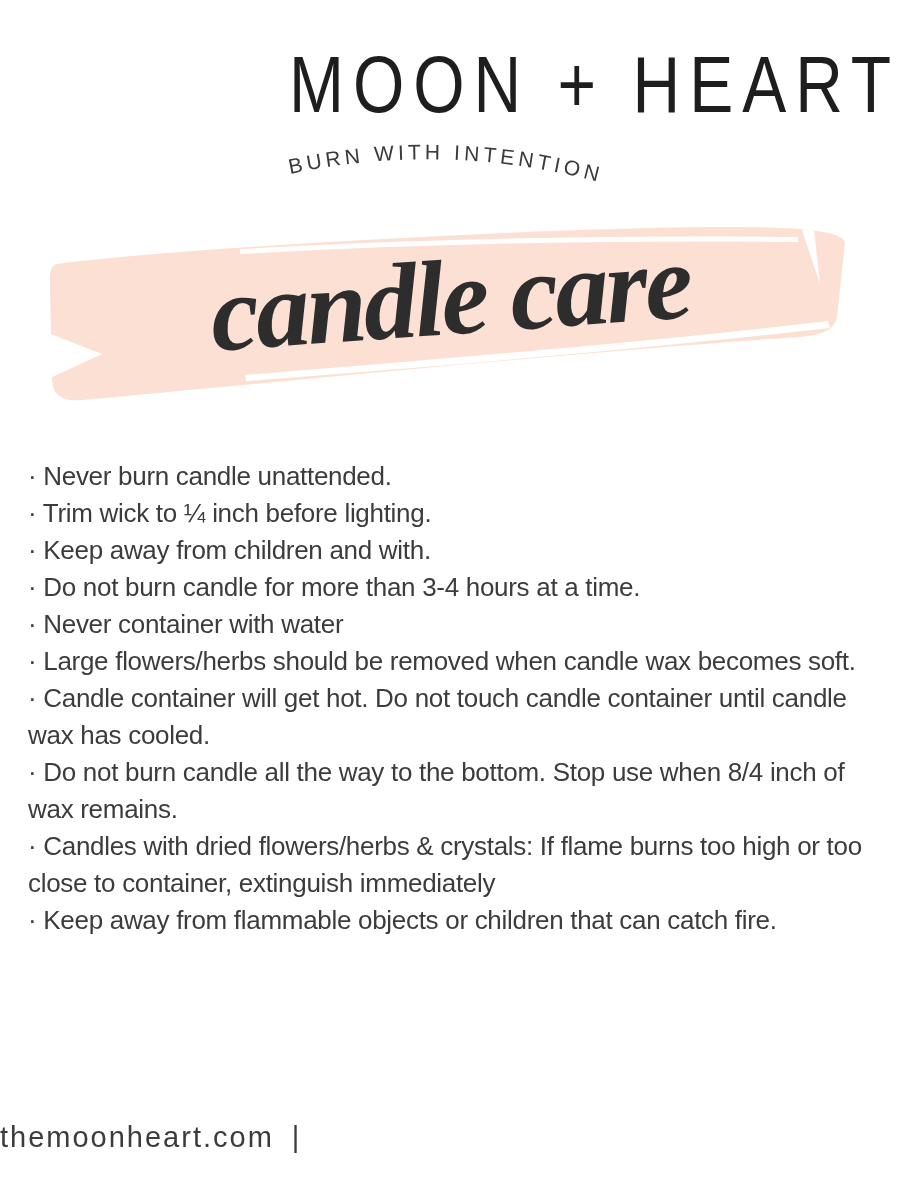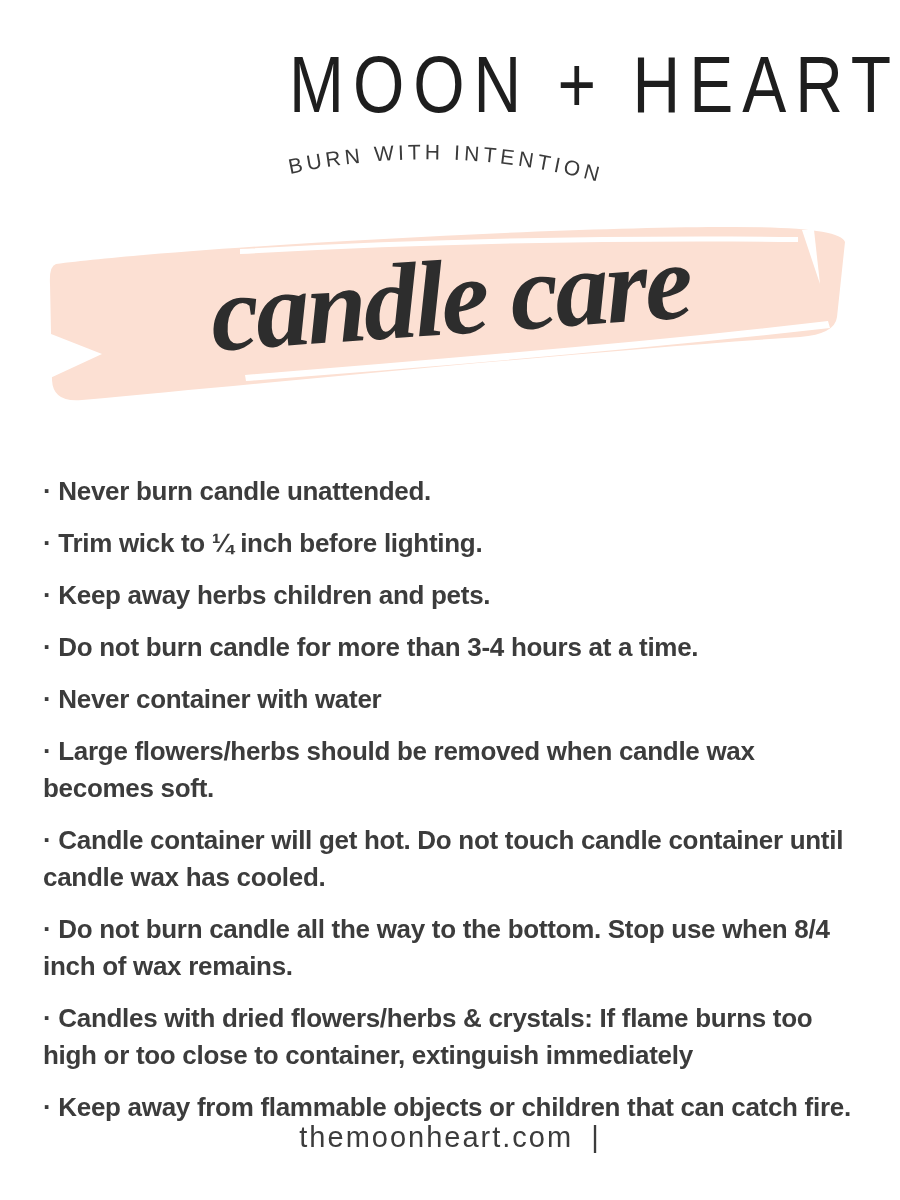--- a/index.html
+++ b/index.html
@@ -47,26 +47,26 @@
     transform-origin:center center;
     white-space:nowrap;
   }
 
   
   .care-list{
     position:absolute;top:458px;left:28px;width:844px;
     font-size:26px;line-height:37px;letter-spacing:-0.3px;
     color:#3c3c3c;
   }
-  .care-list p{margin:15px;padding:0;font-weight:bold;}
+  .care-list p{margin:0;padding:0;}
 
   
   .footer{
     position:absolute;top:1121px;left:0;width:900px;
-    display:flex;justify-content:center;align-items:center;gap:18px;
+    display:flex;justify-content:flex-start;align-items:center;gap:18px;
     font-size:29px;letter-spacing:2px;color:#3c3c3c;
   }
 </style>
 </head>
 <body>
 
 <div class="page">
 
   <div class="brand">
     <span class="brand-inner">MOON + HEART</span>
@@ -97,21 +97,21 @@
       <path fill="#ffffff" d="M 6,110 L 62,132 L 8,157 Z"></path>
       <path fill="#ffffff" d="M 762,8 L 780,62 L 774,8 Z"></path>
     </svg>
   </div>
 
   <div class="script-title">candle care</div>
 
   <div class="care-list">
     <p>· Never burn candle unattended.</p>
     <p>· Trim wick to ¼ inch before lighting.</p>
-    <p>· Keep away herbs children and pets.</p>
+    <p>· Keep away from children and with.</p>
     <p>· Do not burn candle for more than 3-4 hours at a time.</p>
     <p>· Never container with water</p>
     <p>· Large flowers/herbs should be removed when candle wax becomes soft.</p>
     <p>· Candle container will get hot. Do not touch candle container until candle wax has cooled.</p>
     <p>· Do not burn candle all the way to the bottom. Stop use when 8/4 inch of wax remains.</p>
     <p>· Candles with dried flowers/herbs &amp; crystals: If flame burns too high or too close to container, extinguish immediately</p>
     <p>· Keep away from flammable objects or children that can catch fire.</p>
   </div>
 
   <div class="footer">

